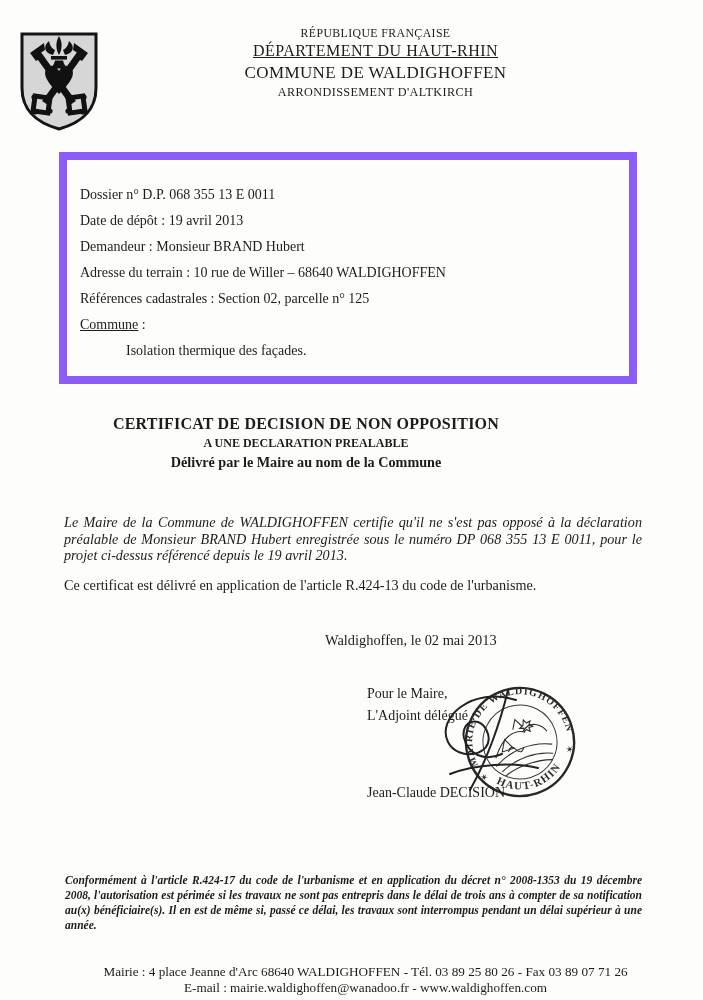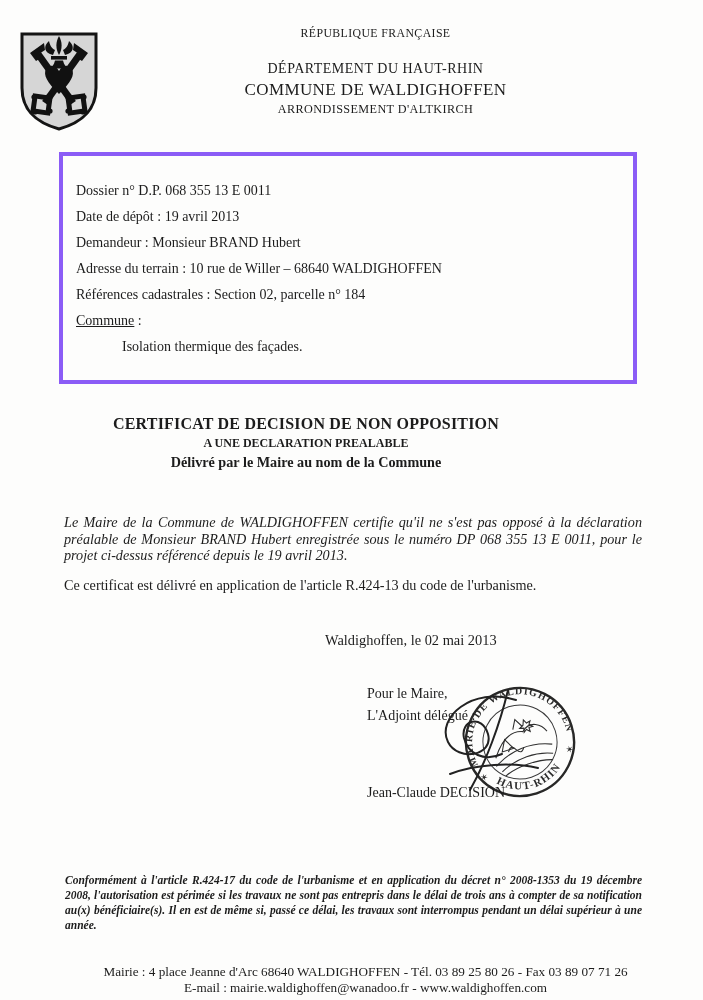--- a/index.html
+++ b/index.html
@@ -7,29 +7,29 @@
     position:relative;width:703px;height:1000px;margin:0 auto;
     background:#fdfdfc;color:#1c1c1c;
     font-family:"Liberation Serif","DejaVu Serif",serif;
     overflow:hidden;
   }
   .abs{position:absolute;}
 
   
   .letterhead{left:0;top:26px;width:703px;text-align:center;padding-left:48px;box-sizing:border-box;}
   .hl1{font-size:11.8px;letter-spacing:.4px;}
-  .hl2{font-size:14px;letter-spacing:.5px;margin-top:20px;}
+  .hl2{font-size:16px;letter-spacing:.5px;margin-top:1px;text-decoration:underline;}
   .hl3{font-size:17px;letter-spacing:.4px;margin-top:3px;}
   .hl4{font-size:12.2px;letter-spacing:.4px;margin-top:2px;}
   .coat{left:18px;top:30px;}
 
   
   .dossier-box{
     left:59px;top:152px;width:578px;height:232px;
-    border:4px solid #8b5cf6;box-sizing:border-box;
+    border:8px solid #8b5cf6;box-sizing:border-box;
     padding:27px 14px 0 13px;
   }
   .dossier-box p{margin:0 0 9.6px 0;font-size:14px;line-height:16.4px;}
   .u{text-decoration:underline;}
   .projet-value{padding-left:46px;}
 
   
   .title-block{left:0;top:414px;width:612px;text-align:center;font-weight:bold;}
   .t1{font-size:16px;line-height:20px;letter-spacing:.2px;}
   .t2{font-size:12px;line-height:19px;}
@@ -96,21 +96,21 @@
     <div class="hl2">DÉPARTEMENT DU HAUT-RHIN</div>
     <div class="hl3">COMMUNE DE WALDIGHOFFEN</div>
     <div class="hl4">ARRONDISSEMENT D'ALTKIRCH</div>
   </header>
 
   <section class="abs dossier-box">
     <p>Dossier n° D.P. 068 355 13 E 0011</p>
     <p>Date de dépôt : 19 avril 2013</p>
     <p>Demandeur : Monsieur BRAND Hubert</p>
     <p>Adresse du terrain : 10 rue de Willer – 68640 WALDIGHOFFEN</p>
-    <p>Références cadastrales : Section 02, parcelle n° 184</p>
+    <p>Références cadastrales : Section 02, parcelle n° 125</p>
     <p><span class="u">Commune</span><span> :</span></p>
     <p class="projet-value">Isolation thermique des façades.</p>
   </section>
 
   <section class="abs title-block">
     <div class="t1">CERTIFICAT DE DECISION DE NON OPPOSITION</div>
     <div class="t2">A UNE DECLARATION PREALABLE</div>
     <div class="t3">Délivré par le Maire au nom de la Commune</div>
   </section>
 

